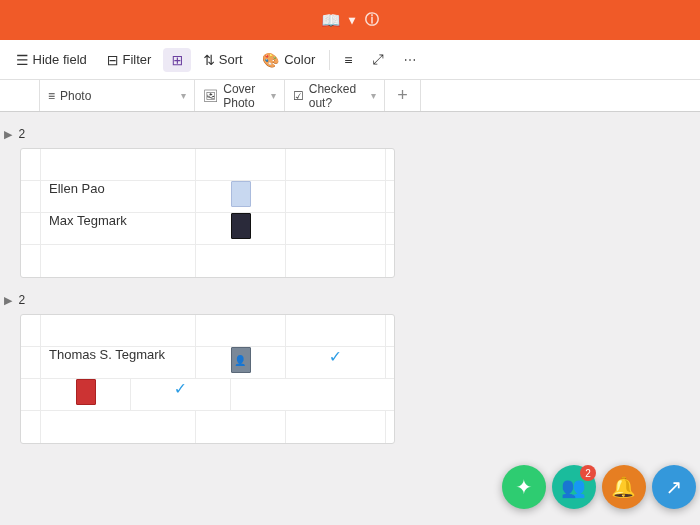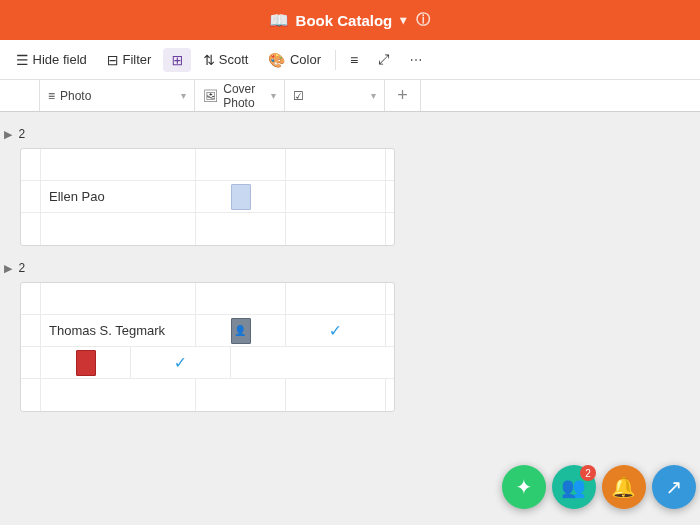--- a/index.html
+++ b/index.html
@@ -126,21 +126,20 @@
       min-width: 20px;
       display: flex;
       align-items: center;
       justify-content: center;
       font-size: 11px;
       color: #aaa;
       border-right: 1px solid #ebebeb;
     }
     .cell {
       display: flex;
-      align-items: center;
       padding: 0 8px;
       font-size: 13px;
       color: #333;
       border-right: 1px solid #ebebeb;
       overflow: hidden;
     }
     .cell-author { width: 155px; min-width: 155px; }
     .cell-cover { width: 90px; min-width: 90px; justify-content: center; }
     .cell-checked { width: 100px; min-width: 100px; justify-content: center; }
 
@@ -220,40 +219,39 @@
       width: 16px; height: 16px;
       font-size: 10px;
       display: flex; align-items: center; justify-content: center;
     }
   </style>
 </head>
 <body>
 
 <div class="header">
   <span class="header-icon">📖</span>
-  <span>Book Catalog</span>
   <span class="header-chevron">▾</span>
   <span class="header-info">ⓘ</span>
 </div>
 
 <div class="toolbar">
   <button class="toolbar-btn">
     <span class="toolbar-icon">☰</span>
     <span>Hide field</span>
   </button>
   <button class="toolbar-btn">
     <span class="toolbar-icon">⊟</span>
     <span>Filter</span>
   </button>
   <button class="toolbar-btn active">
     <span class="toolbar-icon">⊞</span>
   </button>
   <button class="toolbar-btn">
     <span class="toolbar-icon">⇅</span>
-    <span>Scott</span>
+    <span>Sort</span>
   </button>
   <button class="toolbar-btn">
     <span class="toolbar-icon">🎨</span>
     <span>Color</span>
   </button>
   <div class="toolbar-divider"></div>
   <button class="toolbar-btn">
     <span class="toolbar-icon">≡</span>
   </button>
   <button class="toolbar-btn">
@@ -271,20 +269,21 @@
     <span>Photo</span>
     <span style="margin-left:auto;color:#aaa;font-size:10px;">▾</span>
   </div>
   <div class="col-header col-cover">
     <span>🖼</span>
     <span>Cover Photo</span>
     <span style="margin-left:auto;color:#aaa;font-size:10px;">▾</span>
   </div>
   <div class="col-header col-checked">
     <span>☑</span>
+    <span>Checked out?</span>
     <span style="margin-left:auto;color:#aaa;font-size:10px;">▾</span>
   </div>
   <div class="col-add col-header">+</div>
 </div>
 
 <div class="grid-body">
 
   <div class="group">
     <div class="group-header-row">
       <span class="group-chevron">▶</span>
@@ -303,20 +302,30 @@
         <div class="row-num"></div>
         <div class="cell cell-author">
           <span>Ellen Pao</span>
         </div>
         <div class="cell cell-cover">
           <div class="book-cover-blue"></div>
         </div>
         <div class="cell cell-checked"></div>
       </div>
 
+      <div class="data-row">
+        <div class="row-num"></div>
+        <div class="cell cell-author">
+          <span>Max Tegmark</span>
+        </div>
+        <div class="cell cell-cover">
+          <div class="book-cover-dark"></div>
+        </div>
+        <div class="cell cell-checked"></div>
+      </div>
 
       <div class="empty-row">
         <div class="empty-cell" style="width:20px;"></div>
         <div class="empty-cell" style="width:155px;"></div>
         <div class="empty-cell" style="width:90px;"></div>
         <div class="empty-cell" style="width:100px;"></div>
       </div>
     </div>
   </div>
 

